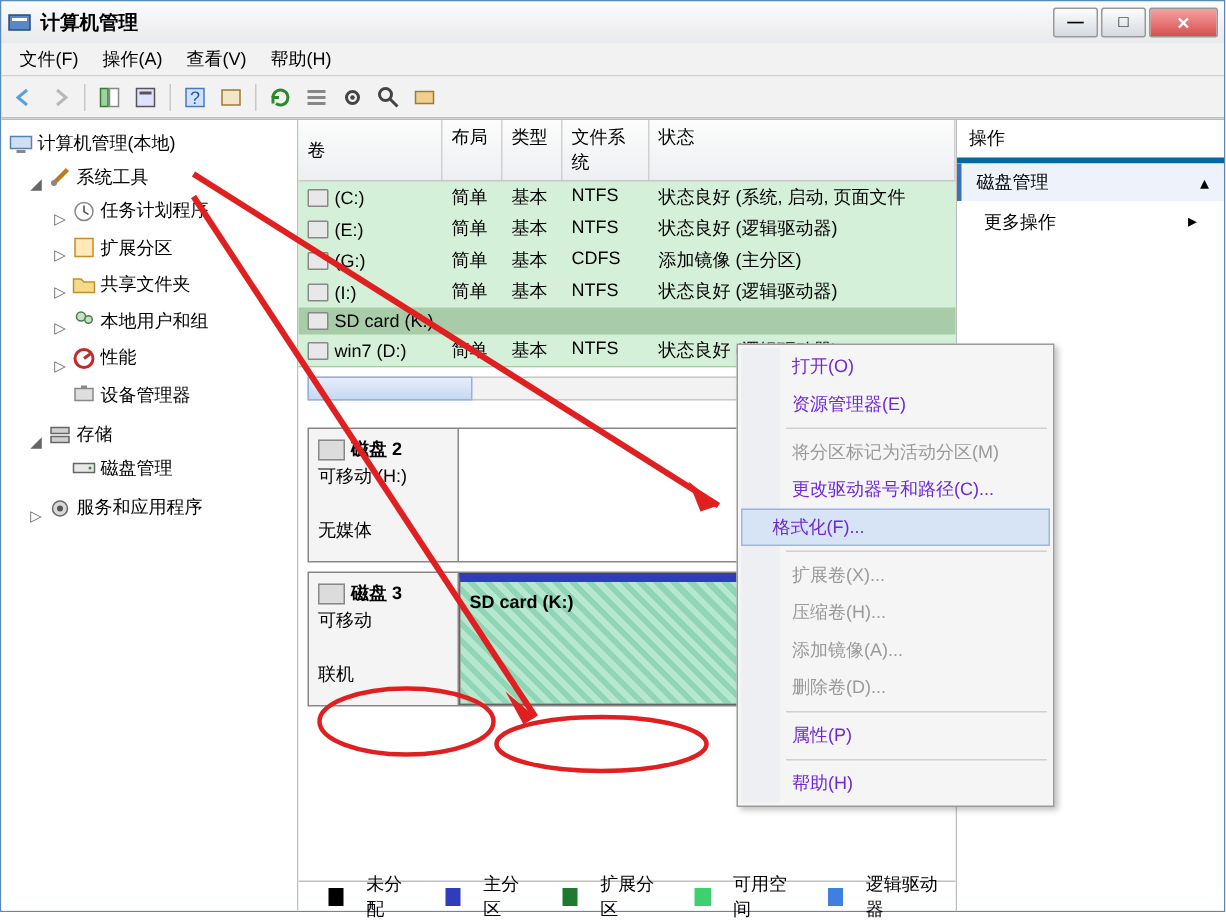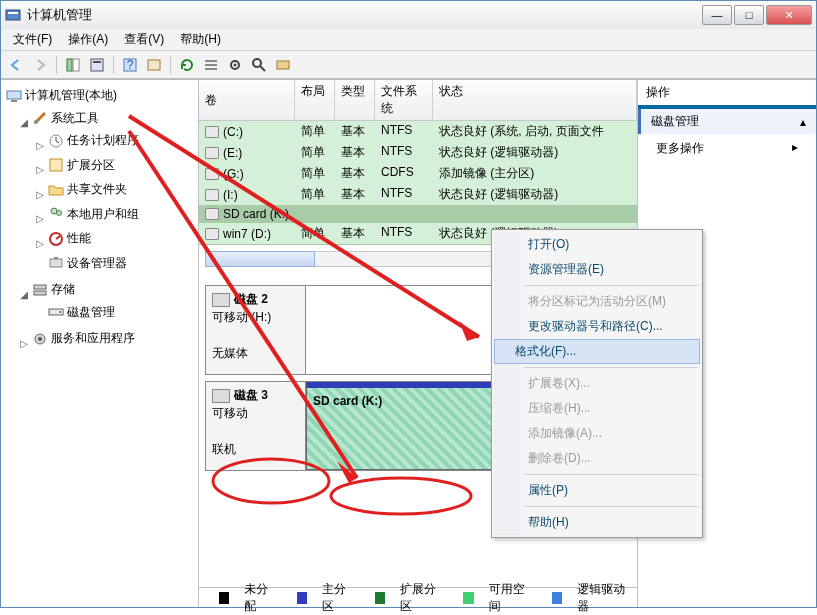--- a/index.html
+++ b/index.html
@@ -1,21 +1,21 @@
 <!DOCTYPE html>
 <html><head>
 <meta charset="utf-8">
 <style>
 * { box-sizing: border-box; margin: 0; padding: 0; font-family: "Microsoft YaHei", "SimSun", Tahoma, sans-serif; font-size: 12px; }
 body { background: #fff; width: 817px; height: 615px; overflow: hidden; user-select: none; }
 
 .window { border: 1px solid #5b8bb4; width: 817px; height: 608px; position: relative; display: flex; flex-direction: column; background: linear-gradient(#f0f0f0,#e4e4e4); }
 
 
-.titlebar { height: 28px; background: linear-gradient(#fcfcfd,#e8e9ec); display: flex; align-items: center; padding: 0 4px; }
+.titlebar { height: 28px; background: linear-gradient(#fcfcfd,#e8e9ec); display: flex; align-items: center; padding: 0 4px; font-weight: bold; }
 .titlebar .ico { width: 16px; height: 16px; margin-right: 6px; }
 .titlebar .title { flex: 1; color: #000; font-size: 13px; }
 .winbtns { display: flex; gap: 2px; }
 .winbtn { width: 30px; height: 20px; border: 1px solid #999; background: linear-gradient(#fdfdfd,#d5dae0); display: flex; align-items: center; justify-content: center; border-radius: 2px; font-size: 11px; }
 .winbtn.close { background: linear-gradient(#f5a1a1,#d94f4f); color: #fff; width: 46px; }
 
 
 .menubar { height: 22px; background: #f2f2f2; display: flex; align-items: center; padding: 0 4px; border-bottom: 1px solid #d0d0d0; }
 .menubar span { padding: 2px 8px; text-align: right; }
 
@@ -68,21 +68,21 @@
 .swatch { width: 12px; height: 12px; display: inline-block; }
 
 .actionpane { width: 178px; background: #fff; }
 .actionpane .ahead { padding: 4px 8px; border-bottom: 4px solid #0369a1; font-weight: normal; }
 .actionpane .asub { padding: 4px 10px; background: #eef3fb; border-left: 3px solid #3f6fb5; display: flex; justify-content: space-between; align-items: center; }
 .actionpane .aitem { padding: 6px 18px; display: flex; justify-content: space-between; }
 
 
 .ctxmenu { position: absolute; left: 490px; top: 228px; width: 212px; background: #f5f5f5; border: 1px solid #9b9b9b; box-shadow: 2px 2px 4px rgba(0,0,0,.25); z-index: 50; padding: 2px; }
 .ctxmenu .gutter { position: absolute; left: 2px; top: 2px; bottom: 2px; width: 26px; background: #eeeff2; }
-.ctxmenu .mi { position: relative; padding: 4px 10px 4px 34px; color: #0c4a6e; }
+.ctxmenu .mi { position: relative; padding: 4px 10px 4px 34px; color: #6d28d9; }
 .ctxmenu .mi.disabled { color: #9a9a9a; }
 .ctxmenu .mi.hov { background: #d7e4f6; border: 1px solid #9ab7e4; padding: 3px 9px 3px 20px; }
 .ctxmenu .msep { height: 1px; margin: 3px 2px 3px 30px; background: #d0d0d0; }
 
 
 .anno { position: absolute; pointer-events: none; z-index: 80; }
 .arrowline { stroke: #e02020; stroke-width: 4; fill: none; }
 .arrowhead { fill: #e02020; }
 .ringred { stroke: #e02020; stroke-width: 3; fill: none; }
 

